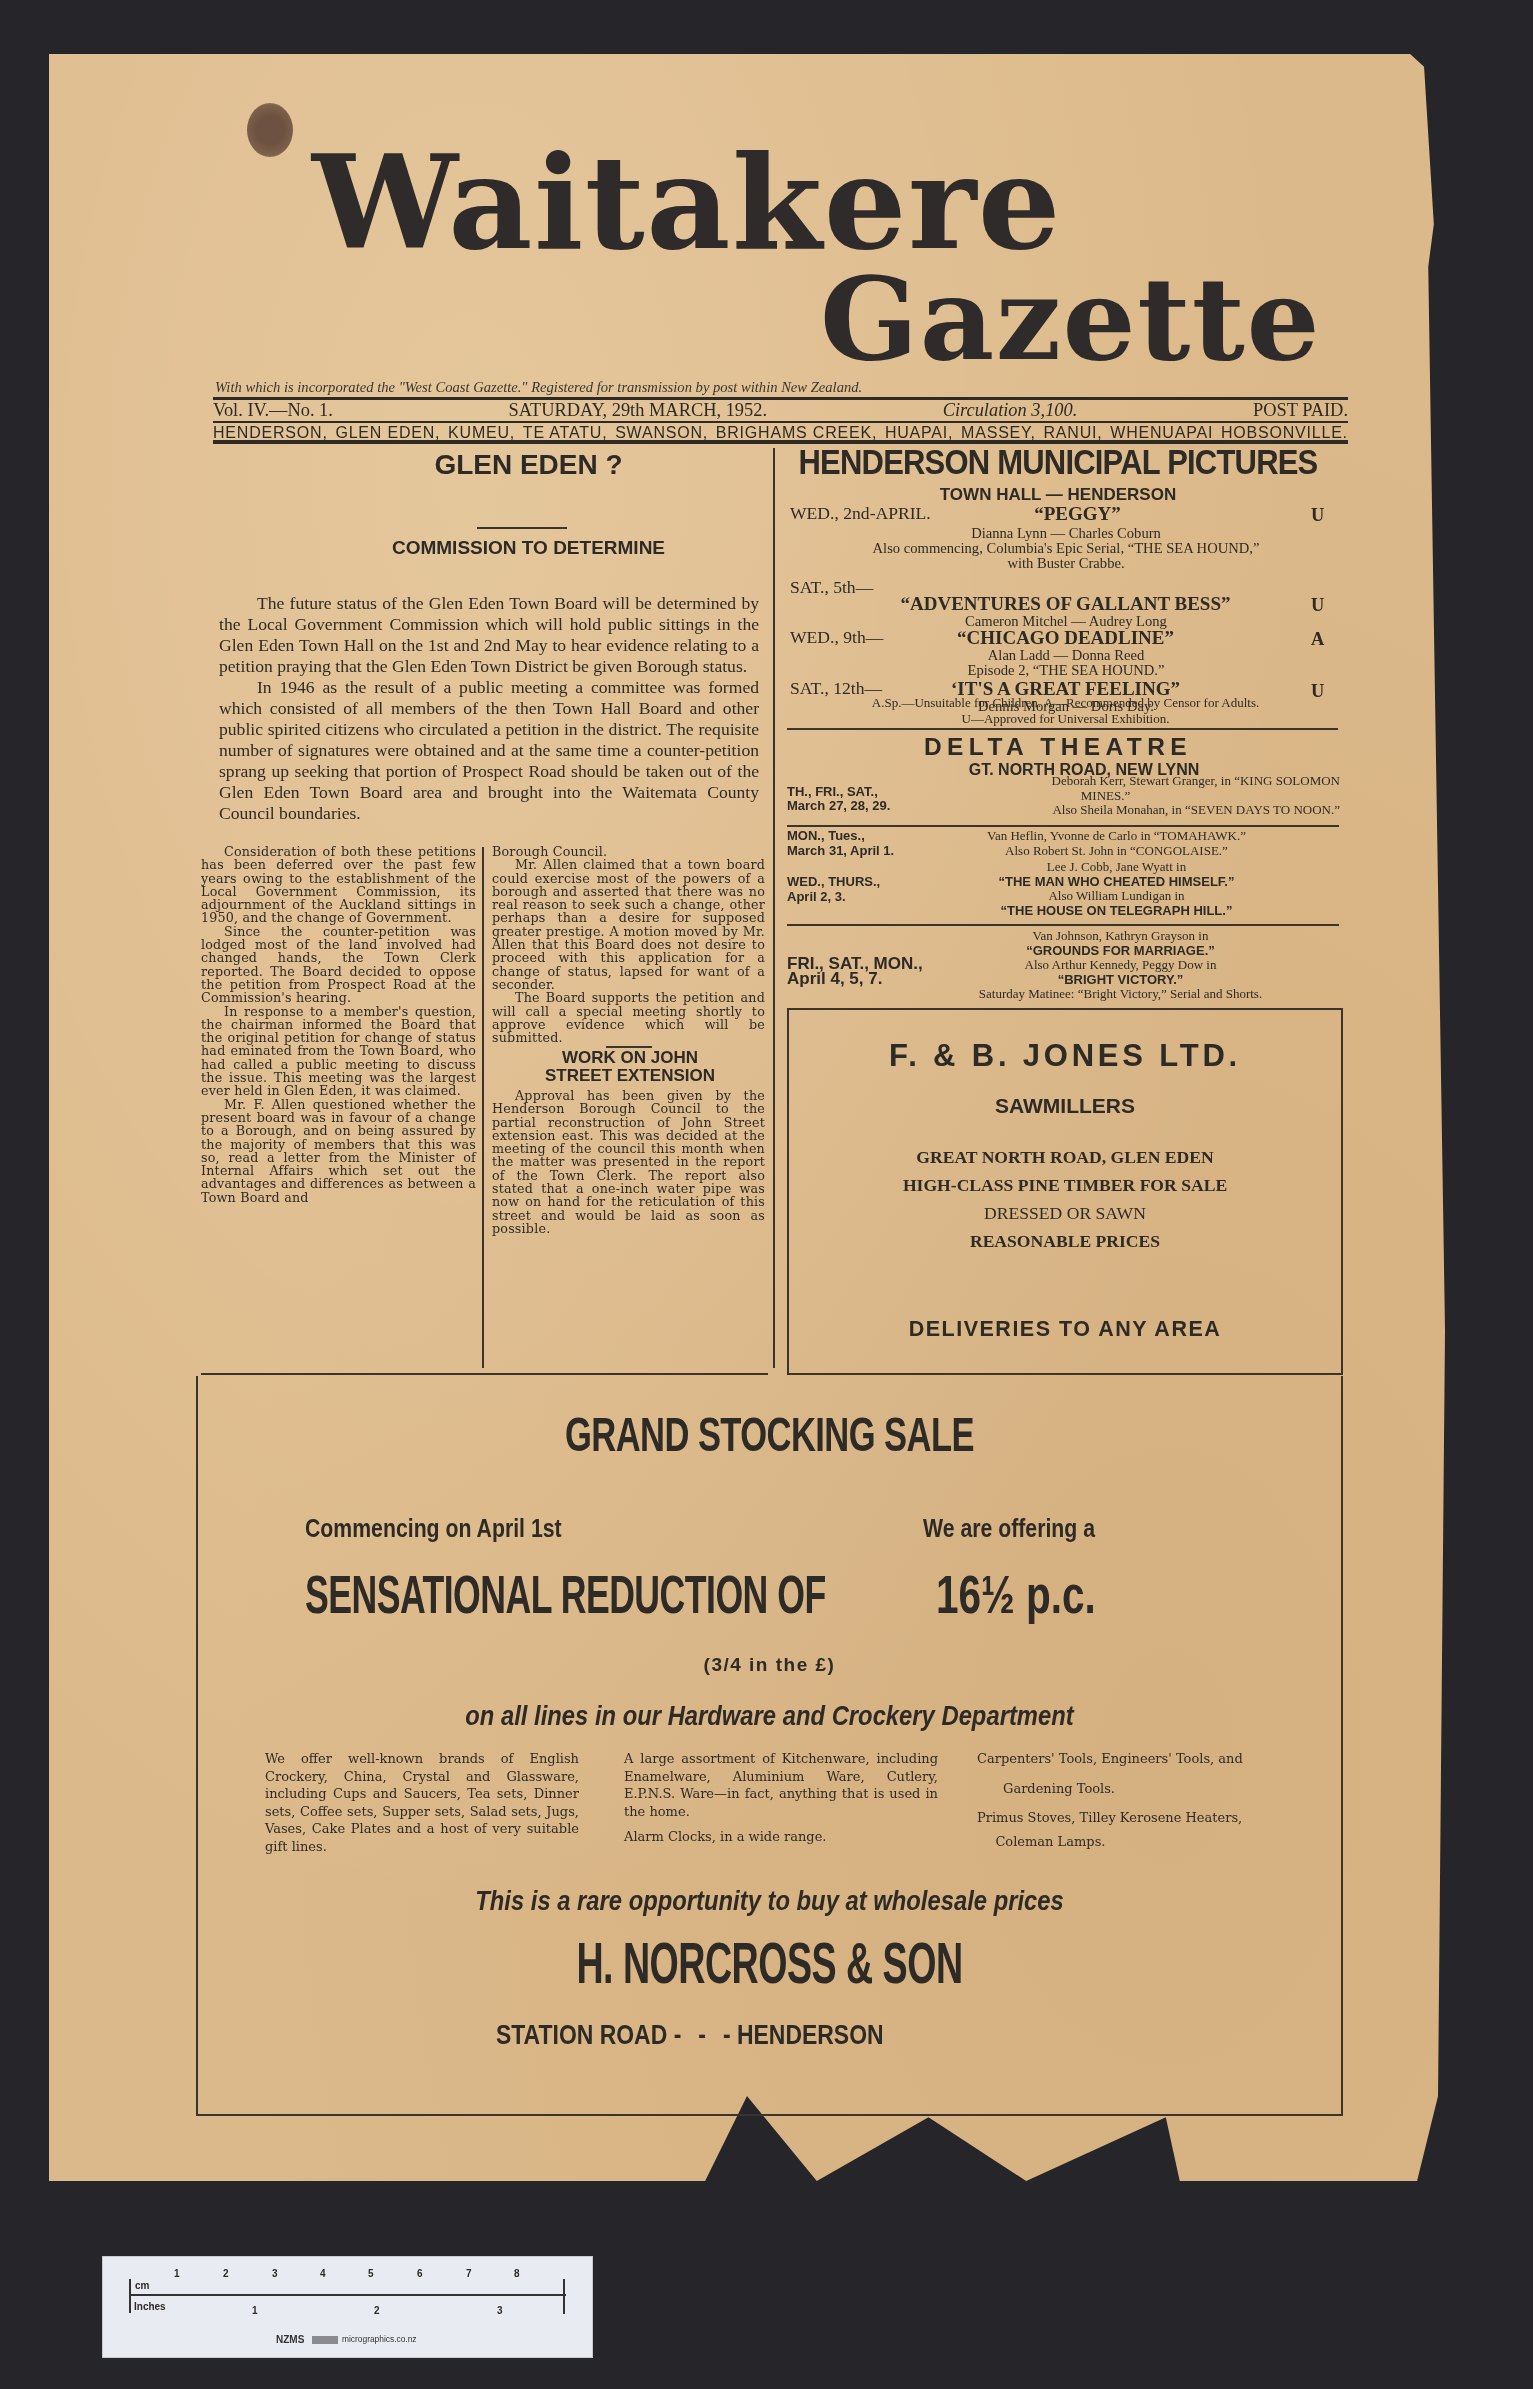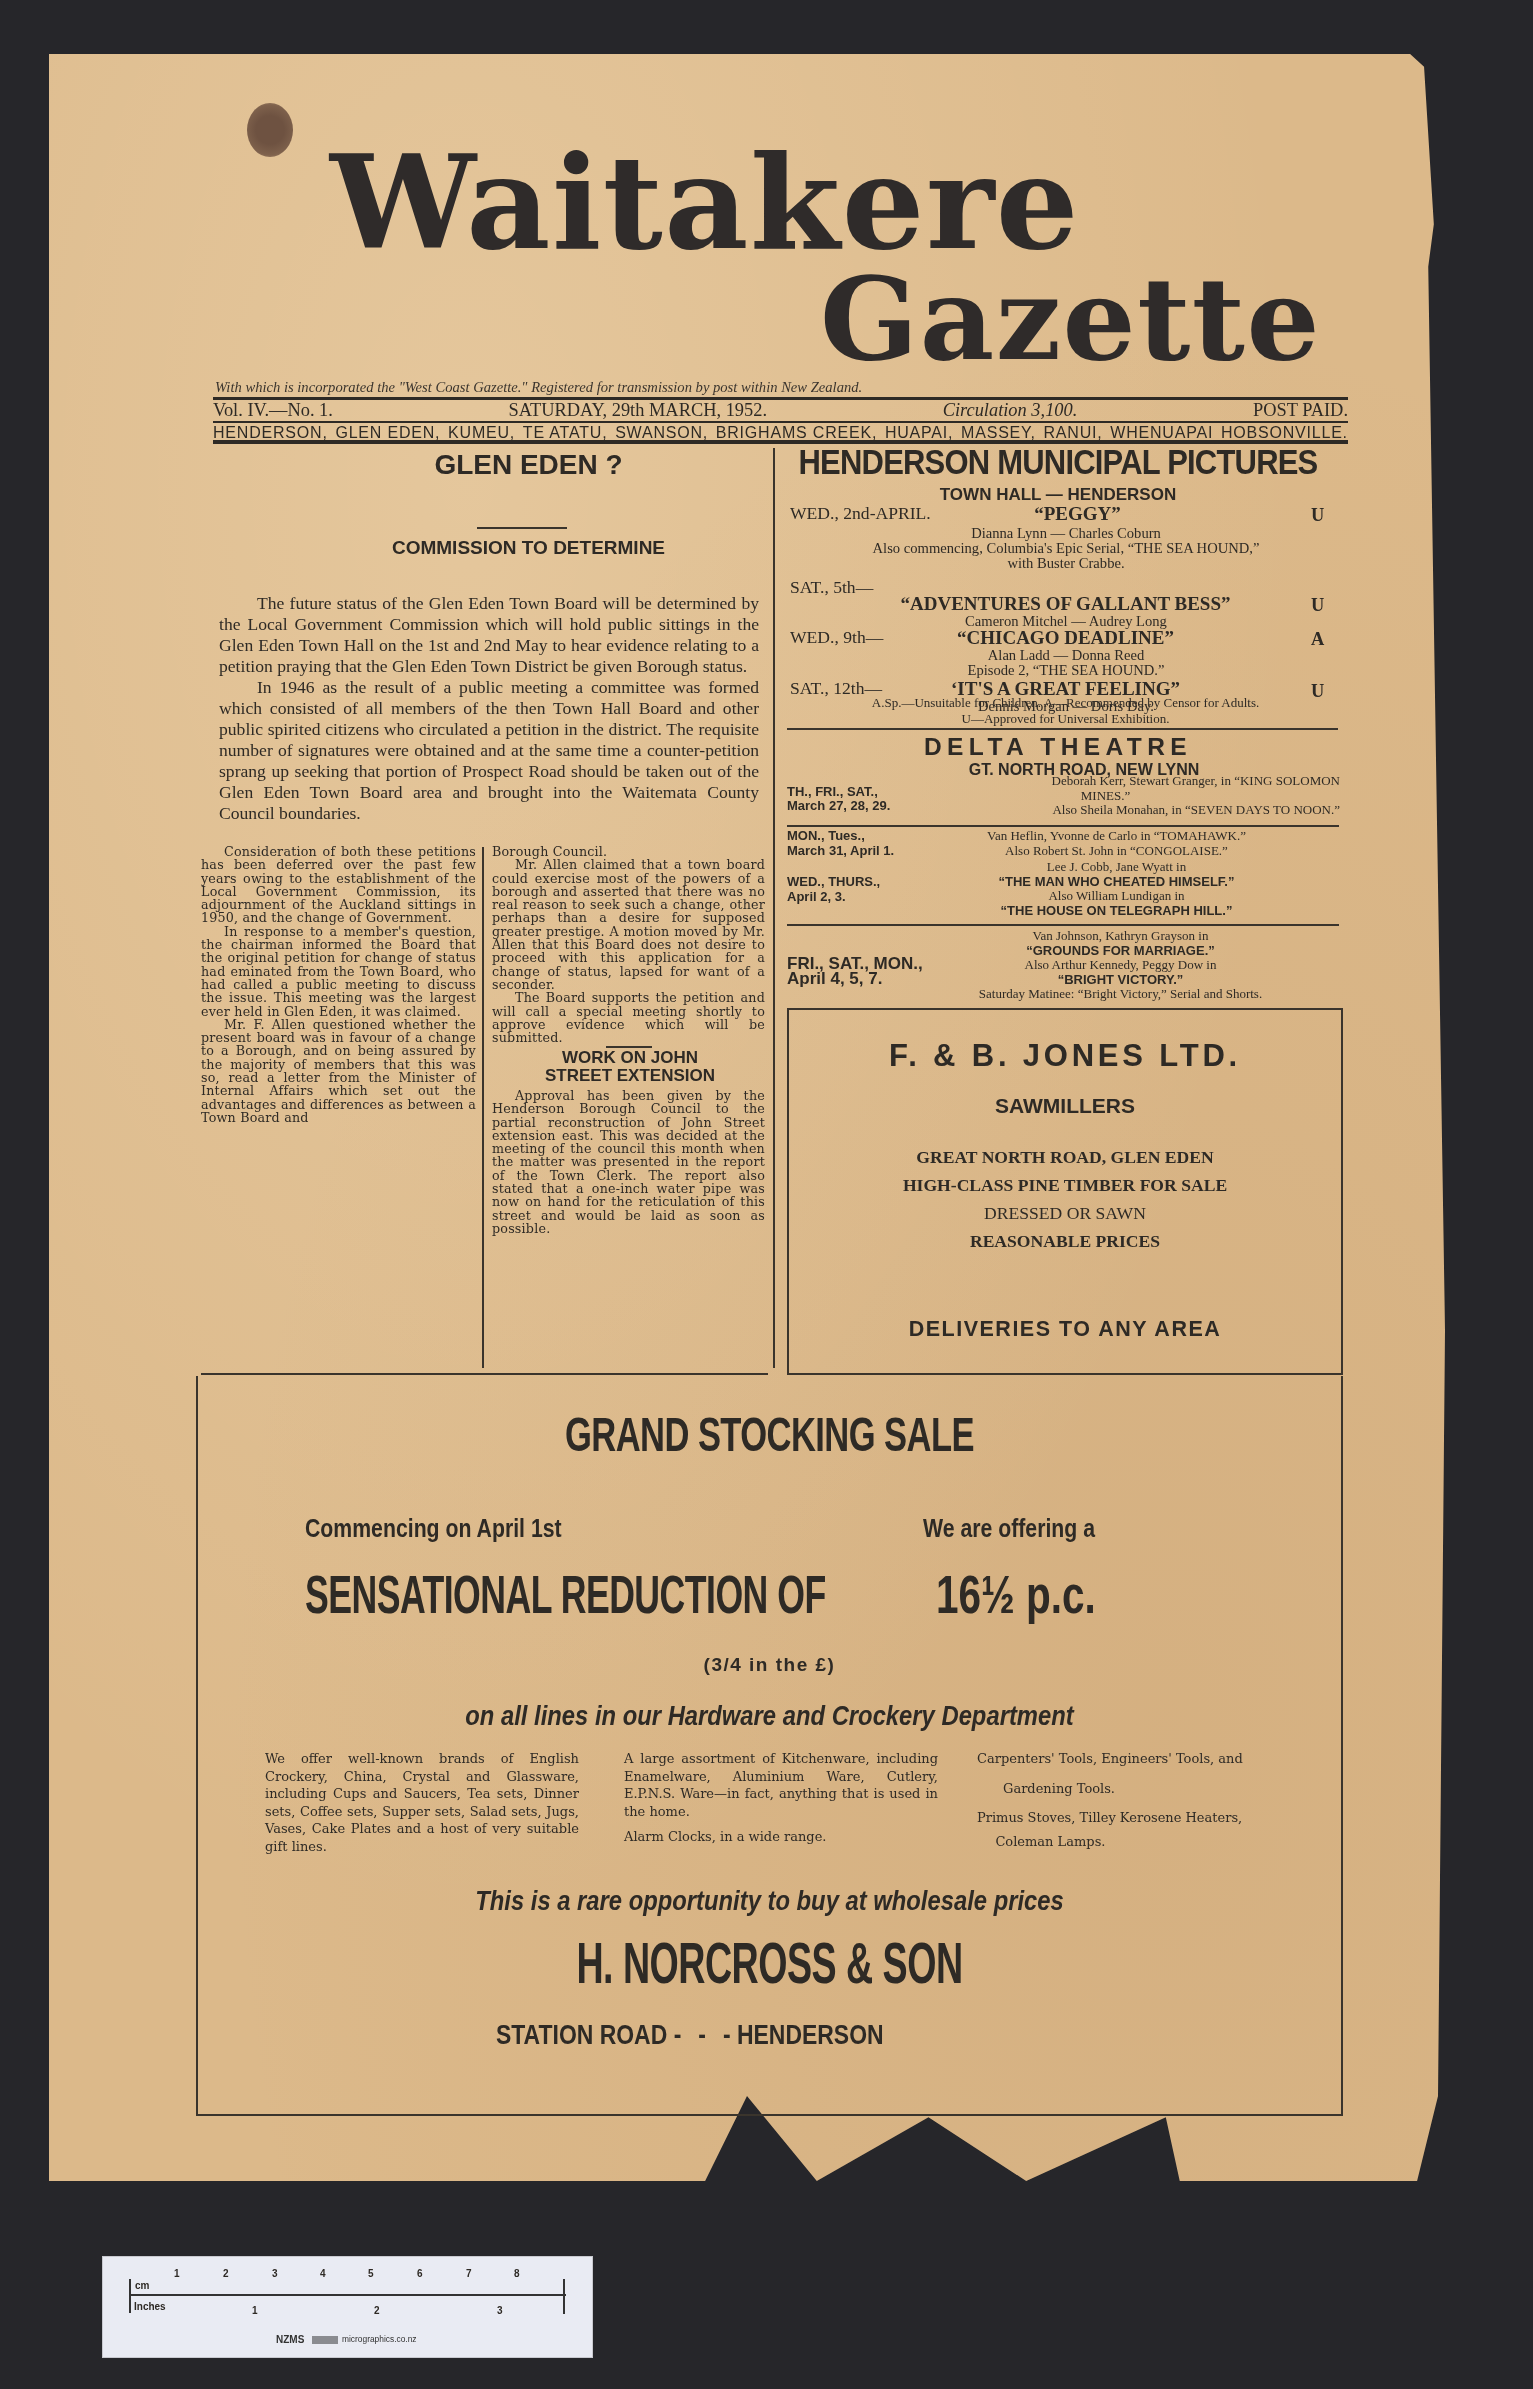--- a/index.html
+++ b/index.html
@@ -20,21 +20,21 @@
   .stain {
     position:absolute; left:247px; top:103px; width:46px; height:54px; border-radius:50%;
     background:radial-gradient(circle, #6e5241 40%, #7e614c 70%, rgba(120,90,70,0.3) 100%);
   }
   .abs { position:absolute; }
   .center { text-align:center; }
   .gothic {
     font-family:"DejaVu Serif", serif; font-weight:bold; color:#2f2b2a;
     letter-spacing:1.5px;
   }
-  .masthead-1 { left:330px; top:138px; font-size:130px; line-height:130px; }
+  .masthead-1 { left:312px; top:138px; font-size:130px; line-height:130px; }
   .masthead-2 { left:820px; top:261px; font-size:115px; line-height:115px; }
   .tagline { left:215px; top:379px; font-style:italic; font-size:14.6px; color:#3b352e; }
   .rule { position:absolute; background:#2e2a25; }
   .infobar { left:213px; top:400px; width:1135px; font-size:18.4px; display:flex; justify-content:space-between; }
   .townsbar { left:213px; top:424px; width:1135px; font-family:"Liberation Sans", sans-serif; font-size:16px; letter-spacing:0.8px; display:flex; justify-content:space-between; }
   .sans { font-family:"Liberation Sans", sans-serif; }
   .head-big { font-family:"Liberation Sans", sans-serif; font-weight:bold; }
   .col-text { font-size:17.6px; line-height:21px; text-align:justify; text-indent:38px; margin:0; }
   .col-text-sm { font-size:12.7px; line-height:13.3px; text-align:justify; text-indent:23px; margin:0; font-family:"DejaVu Serif", serif; letter-spacing:0.2px; }
   .vline { position:absolute; width:2.3px; background:#3a342c; }
@@ -87,20 +87,21 @@
 <div class="hline" style="left:477px; top:527px; width:90px;"></div>
 <div class="abs center head-big" style="left:291px; top:537px; width:475px; font-size:19px;">COMMISSION TO DETERMINE</div>
 
 <div class="abs" style="left:219px; top:567px; width:540px;margin-top:26px;">
   <p class="col-text">The future status of the Glen Eden Town Board will be determined by the Local Government Commission which will hold public sittings in the Glen Eden Town Hall on the 1st and 2nd May to hear evidence relating to a petition praying that the Glen Eden Town District be given Borough status.</p>
   <p class="col-text">In 1946 as the result of a public meeting a committee was formed which consisted of all members of the then Town Hall Board and other public spirited citizens who circulated a petition in the district. The requisite number of signatures were obtained and at the same time a counter-petition sprang up seeking that portion of Prospect Road should be taken out of the Glen Eden Town Board area and brought into the Waitemata County Council boundaries.</p>
 </div>
 
 <div class="abs" style="left:201px; top:845px; width:275px;">
   <p class="col-text-sm">Consideration of both these petitions has been deferred over the past few years owing to the establishment of the Local Government Commission, its adjournment of the Auckland sittings in 1950, and the change of Government.</p>
+  <p class="col-text-sm">Since the counter-petition was lodged most of the land involved had changed hands, the Town Clerk reported. The Board decided to oppose the petition from Prospect Road at the Commission's hearing.</p>
   <p class="col-text-sm">In response to a member's question, the chairman informed the Board that the original petition for change of status had eminated from the Town Board, who had called a public meeting to discuss the issue. This meeting was the largest ever held in Glen Eden, it was claimed.</p>
   <p class="col-text-sm">Mr. F. Allen questioned whether the present board was in favour of a change to a Borough, and on being assured by the majority of members that this was so, read a letter from the Minister of Internal Affairs which set out the advantages and differences as between a Town Board and</p>
 </div>
 <div class="vline" style="left:482px; top:847px; height:521px;"></div>
 
 <div class="abs" style="left:492px; top:845px; width:273px;">
   <p class="col-text-sm" style="text-indent:0;">Borough Council.</p>
   <p class="col-text-sm">Mr. Allen claimed that a town board could exercise most of the powers of a borough and asserted that there was no real reason to seek such a change, other perhaps than a desire for supposed greater prestige. A motion moved by Mr. Allen that this Board does not desire to proceed with this application for a change of status, lapsed for want of a seconder.</p>
   <p class="col-text-sm">The Board supports the petition and will call a special meeting shortly to approve evidence which will be submitted.</p>
 </div>

